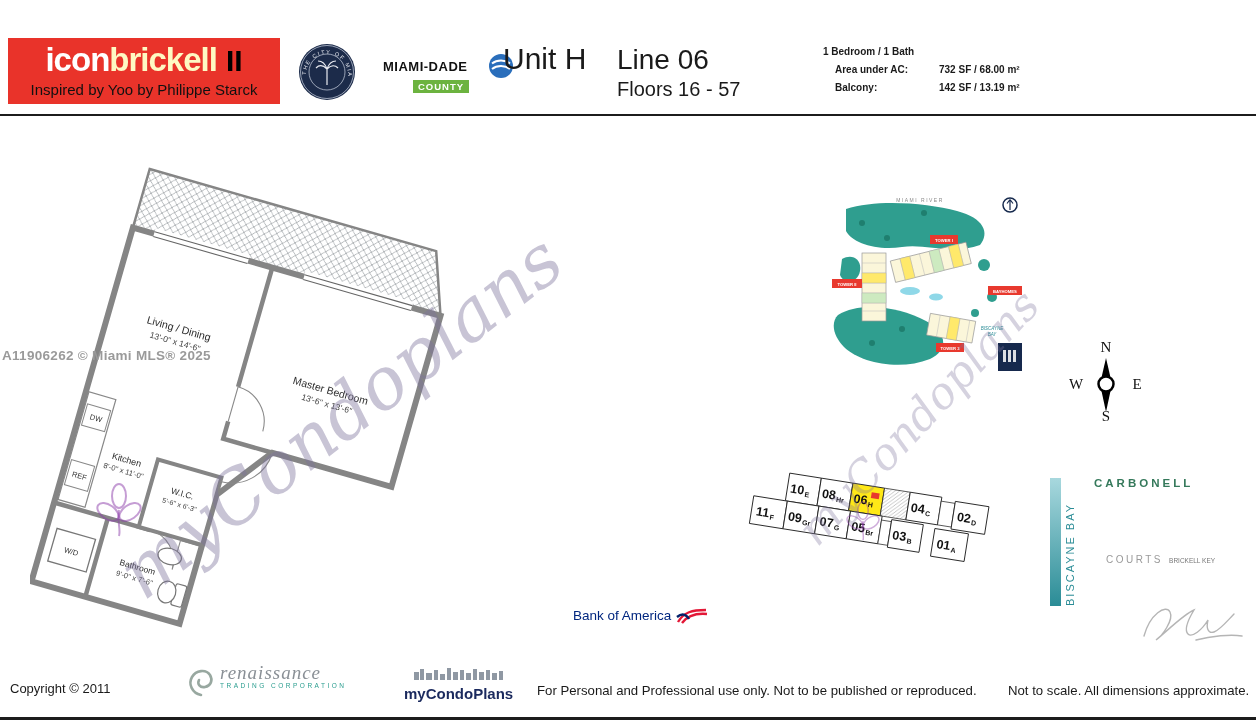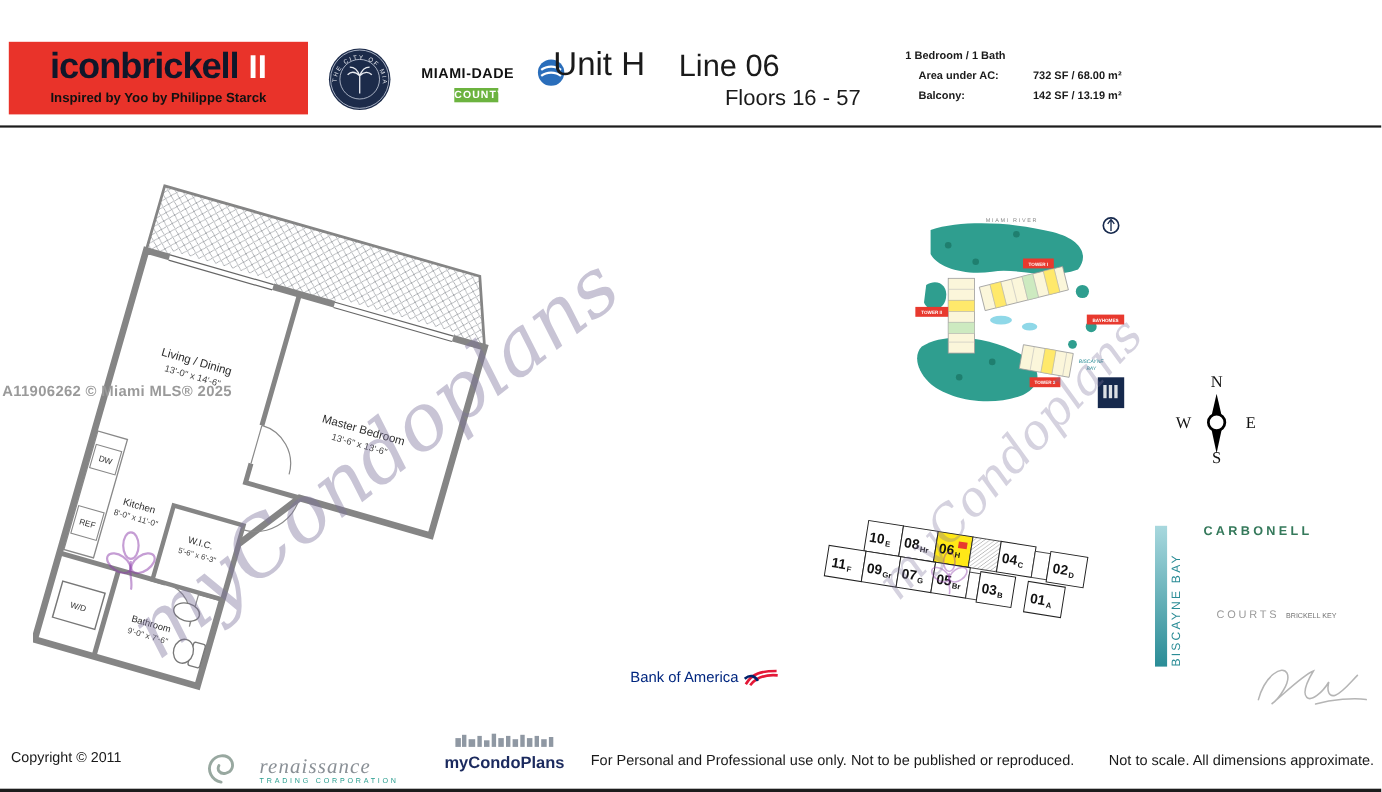--- a/index.html
+++ b/index.html
@@ -4,33 +4,33 @@
 <style>
   * { margin:0; padding:0; box-sizing:border-box; }
   html,body { background:#fff; }
   body { font-family:"Liberation Sans", sans-serif; color:#1a1a1a; }
   #canvas { position:relative; width:1256px; height:720px; background:#fff; overflow:hidden; }
   .abs { position:absolute; }
 
   
   .brand { left:8px; top:38px; width:272px; height:66px; background:#e9332a; text-align:center; padding-top:5px; }
   .brand-line { font-weight:bold; font-size:33px; line-height:34px; letter-spacing:-1px; }
-  .b-icon { color:#0f172a; }
-  .b-brickell { color:#0f172a; }
-  .b-numeral { color:#ffffff; margin-left:9px; font-size:30px; letter-spacing:0; }
-  .b-tagline { font-size:12px; font-weight:bold; color:#111; margin-top:3px; }
+  .b-icon { color:#ffffff; }
+  .b-brickell { color:#fef9c3; }
+  .b-numeral { color:#000000; margin-left:9px; font-size:30px; letter-spacing:0; }
+  .b-tagline { font-size:15px; font-weight:normal; color:#111; margin-top:3px; }
   .seal { left:298px; top:43px; }
   .mdc { left:383px; top:53px; }
   .mdc-row { display:flex; align-items:center; gap:21px; }
   .mdc-text { font-weight:bold; font-size:13px; letter-spacing:0.5px; color:#111; }
-  .mdc-county { margin-left:30px; margin-top:1px; width:40px; background:#6cb33f; color:#fff;
+  .mdc-county { margin-left:30px; margin-top:1px; width:56px; background:#6cb33f; color:#fff;
                 font-size:9.5px; font-weight:bold; text-align:center; padding:1px 0; letter-spacing:1px; }
   .unit-title { left:503px; top:42px; font-size:30px; color:#1a1a1a; }
   .line-title { left:617px; top:44px; font-size:28px; color:#1a1a1a; }
-  .floors-title { left:617px; top:78px; font-size:20px; color:#1a1a1a;margin-left:42px; }
+  .floors-title { left:617px; top:78px; font-size:20px; color:#1a1a1a; }
   .details { left:823px; top:43px; font-size:10px; font-weight:bold; line-height:18px; }
   .details .lbl { display:inline-block; width:104px;margin-left:12px; }
   .hrule { left:0; top:114px; width:1256px; height:2px; background:#1c1c1c; }
   .bottomrule { left:0; top:717px; width:1256px; height:3px; background:#1c1c1c; }
 
   
   .wm { position:absolute; font-family:"DejaVu Serif", serif; font-style:italic;
         pointer-events:none; white-space:nowrap; transform-origin:0 50%; }
   #wm1 { left:128px; top:540px; font-size:72px; transform:rotate(-38deg); color:rgba(125,115,155,0.42); }
   #wm2 { left:806px; top:512px; font-size:44px; transform:rotate(-47deg); color:rgba(125,115,155,0.32); }
@@ -45,21 +45,21 @@
   .courts-row { left:1106px; top:549px; white-space:nowrap; }
   .courts { font-size:10px; letter-spacing:2.5px; color:#9a9a9a; }
   .brickell-key { font-size:6.5px; color:#777; margin-left:6px; }
 
   
   .bofa { left:573px; top:607px; display:flex; align-items:center; gap:5px; }
   .bofa-text { font-size:13.5px; font-weight:normal; color:#00267f; }
 
   
   .copyright { left:10px; top:681px; font-size:13px; }
-  .renaissance { left:186px; top:680px; display:flex; align-items:flex-end; gap:20px; }
+  .renaissance { left:186px; top:664px; display:flex; align-items:flex-start; gap:4px; }
   .ren-name { font-family:"Liberation Serif", serif; font-style:italic; font-size:19px; color:#8a9096; letter-spacing:1px; line-height:18px; }
   .ren-sub { font-size:6.5px; letter-spacing:2.5px; color:#2a9d8f; }
   .mcp { left:404px; top:666px; text-align:center; }
   .mcp-name { font-size:15px; font-weight:bold; color:#1b2a5e; margin-top:1px; }
   .usage { left:537px; top:683px; font-size:13.2px; }
   .note { left:1008px; top:683px; font-size:13.2px; }
 
   .compass-wrap { left:1068px; top:336px; }
   .flower { position:absolute; pointer-events:none; }
 </style>

